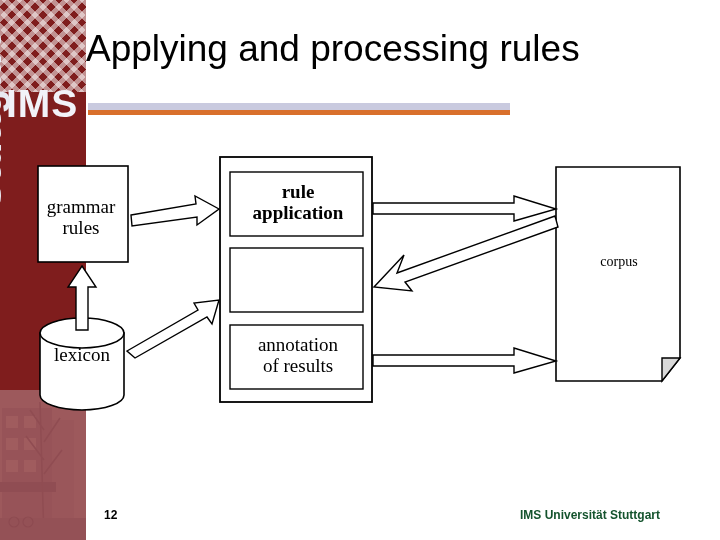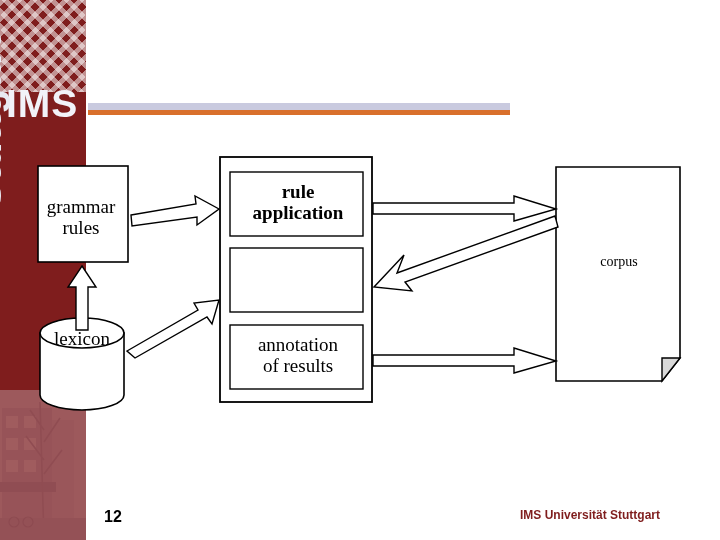--- a/index.html
+++ b/index.html
@@ -55,34 +55,34 @@
   
   .diagram{position:absolute;left:0;top:0;width:720px;height:540px;}
   .svgroot{position:absolute;left:0;top:0;}
 
   .node-label{
     position:absolute;
     font-family:"Liberation Serif", serif;
     color:#000;text-align:center;line-height:1.12;
   }
   .lbl-grammar{left:31px;top:196px;width:100px;font-size:19px;}
-  .lbl-lexicon{left:33px;top:328px;width:98px;font-size:19px;}
+  .lbl-lexicon{left:33px;top:344px;width:98px;font-size:19px;}
   .lbl-rule-app{left:228px;top:181px;width:140px;font-size:19px;font-weight:bold;}
   .lbl-post{left:228px;top:257px;width:140px;font-size:19px;}
   .lbl-annot{left:228px;top:334px;width:140px;font-size:19px;}
   .lbl-corpus{left:562px;top:254px;width:114px;font-size:14px;}
 
   
   .footer-page{
     position:absolute;left:104px;top:508px;
-    font-size:16px;font-weight:bold;color:#000;
+    font-size:12px;font-weight:bold;color:#000;
   }
   .footer-org{
     position:absolute;left:0px;top:508px;width:660px;text-align:right;
-    font-size:12px;font-weight:bold;color:#7f1d1d;
+    font-size:12px;font-weight:bold;color:#14532d;
   }
 </style>
 </head>
 <body>
 
 <div class="slide">
 
   <div class="sidebar">
     <div class="sidebar-diamonds"></div>
     <div class="sidebar-ims">IMS</div>
@@ -99,20 +99,21 @@
       <rect x="6" y="70" width="12" height="12" fill="#eceef5"></rect>
       <rect x="24" y="70" width="12" height="12" fill="#eceef5"></rect>
       <rect x="0" y="92" width="56" height="10" fill="#b9bcd0"></rect>
       <path d="M40 12 L44 150 M44 40 L30 20 M44 52 L60 28 M44 70 L26 46 M44 84 L62 60" stroke="#b7b9cc" stroke-width="1.6" fill="none"></path>
       <rect x="0" y="128" width="86" height="22" fill="#c7c9da"></rect>
       <circle cx="14" cy="132" r="5" fill="none" stroke="#aeb1c6" stroke-width="1.2"></circle>
       <circle cx="28" cy="132" r="5" fill="none" stroke="#aeb1c6" stroke-width="1.2"></circle>
     </svg>
   </div>
 
+  <div class="title">Applying and processing rules</div>
   <div class="rule-band"></div>
   <div class="rule-orange"></div>
 
   <div class="diagram">
     <svg class="svgroot" width="720" height="540" viewBox="0 0 720 540">
 
       <rect x="38" y="166" width="90" height="96" fill="#ffffff" stroke="#000000" stroke-width="1.6"></rect>
 
       <g>
         <path d="M40 333 L40 395 A42 15 0 0 0 124 395 L124 333 Z" fill="#ffffff" stroke="#000000" stroke-width="1.6"></path>

